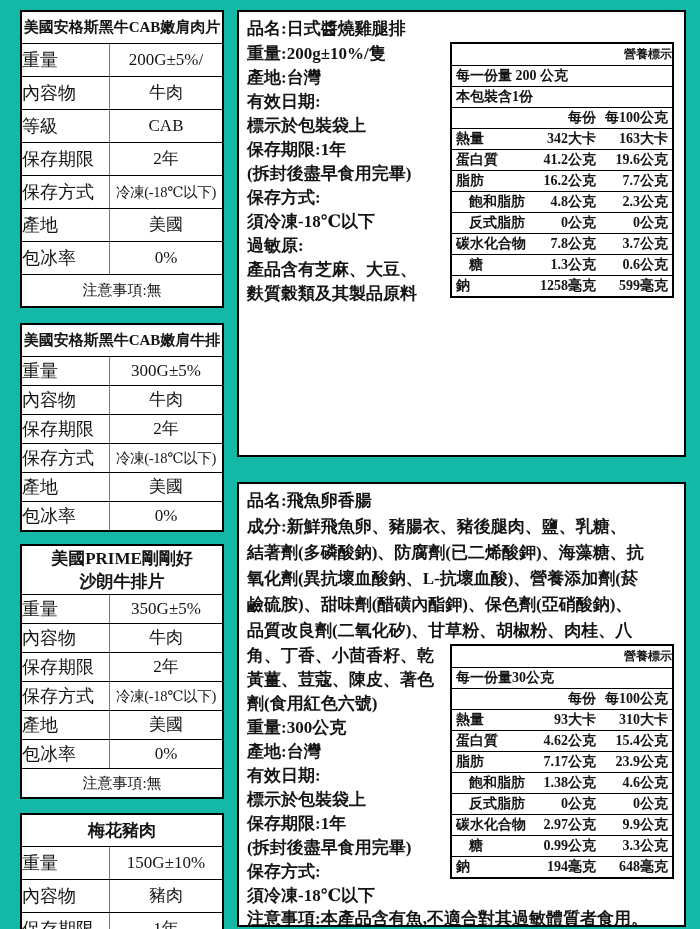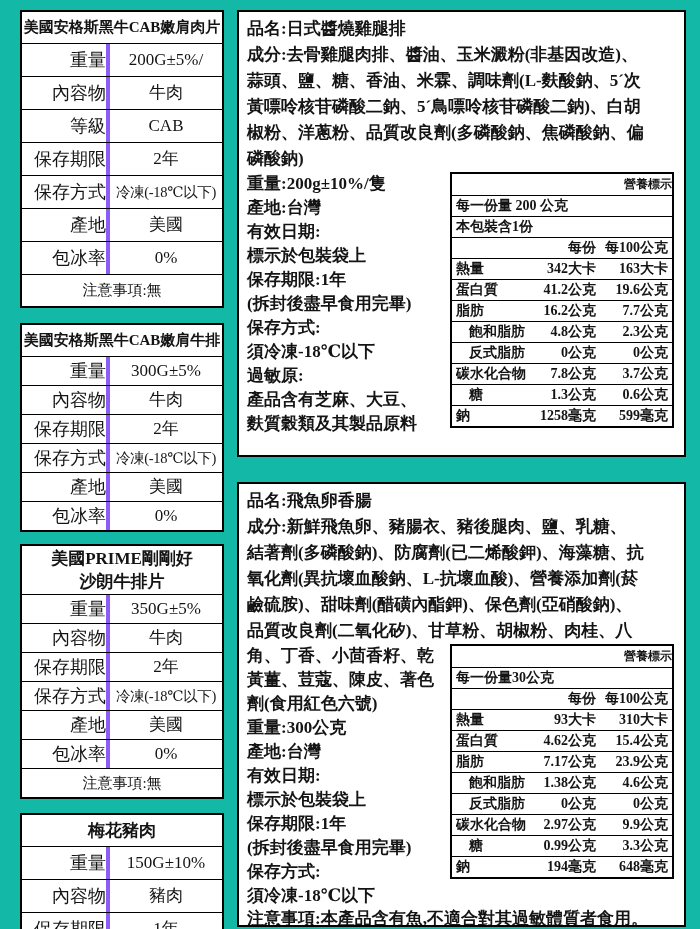--- a/index.html
+++ b/index.html
@@ -15,22 +15,22 @@
   .ltable.mt12{margin-top:12px;}
   .ltable.mt14{margin-top:14px;}
   .ltable .ttl{
     text-align:center;font-size:17px;line-height:31px;
     white-space:pre-line;font-weight:bold;
   }
   .ltable .ttl.long{font-size:15px;}
   .ltable .ttl.two-line{line-height:23px;padding:1px 0;}
   .srow{display:flex;border-top:1px solid #000;}
   .slabel{
-    width:44%;box-sizing:border-box;border-right:4px solid #8b5cf6;
-    text-align:right;font-size:18px;line-height:32px;white-space:nowrap;overflow:hidden;
+    width:44%;box-sizing:border-box;border-right:1px solid #8b5cf6;
+    text-align:left;font-size:18px;line-height:32px;white-space:nowrap;overflow:hidden;
   }
   .sval{
     width:56%;box-sizing:border-box;text-align:center;
     font-size:17px;line-height:32px;white-space:nowrap;overflow:hidden;
   }
   .sval.tight{font-size:14.5px;letter-spacing:-0.3px;}
   .compact .slabel,.compact .sval{line-height:28px;}
   .lnotice{
     border-top:1px solid #000;text-align:center;
     font-size:15px;line-height:31px;
@@ -175,25 +175,20 @@
         <div class="sval">1年</div>
       </div>
     </div>
 
   </div>
 
   <div class="right-col">
 
     <div class="pbox pbox-1">
       <div class="pname">品名:日式醬燒雞腿排</div>
-      <div class="ping">成分:去骨雞腿肉排、醬油、玉米澱粉(非基因改造)、
-蒜頭、鹽、糖、香油、米霖、調味劑(L-麩酸鈉、5´次
-黃嘌呤核苷磷酸二鈉、5´鳥嘌呤核苷磷酸二鈉)、白胡
-椒粉、洋蔥粉、品質改良劑(多磷酸鈉、焦磷酸鈉、偏
-磷酸鈉)</div>
 
       <div class="ntable">
         <div class="nttl">營養標示</div>
         <div class="nline">每一份量 200 公克</div>
         <div class="nline">本包裝含1份</div>
         <div class="ngrid">
           <div class="nname"></div>
           <div class="nps">每份</div>
           <div class="n100">每100公克</div>
         </div>

